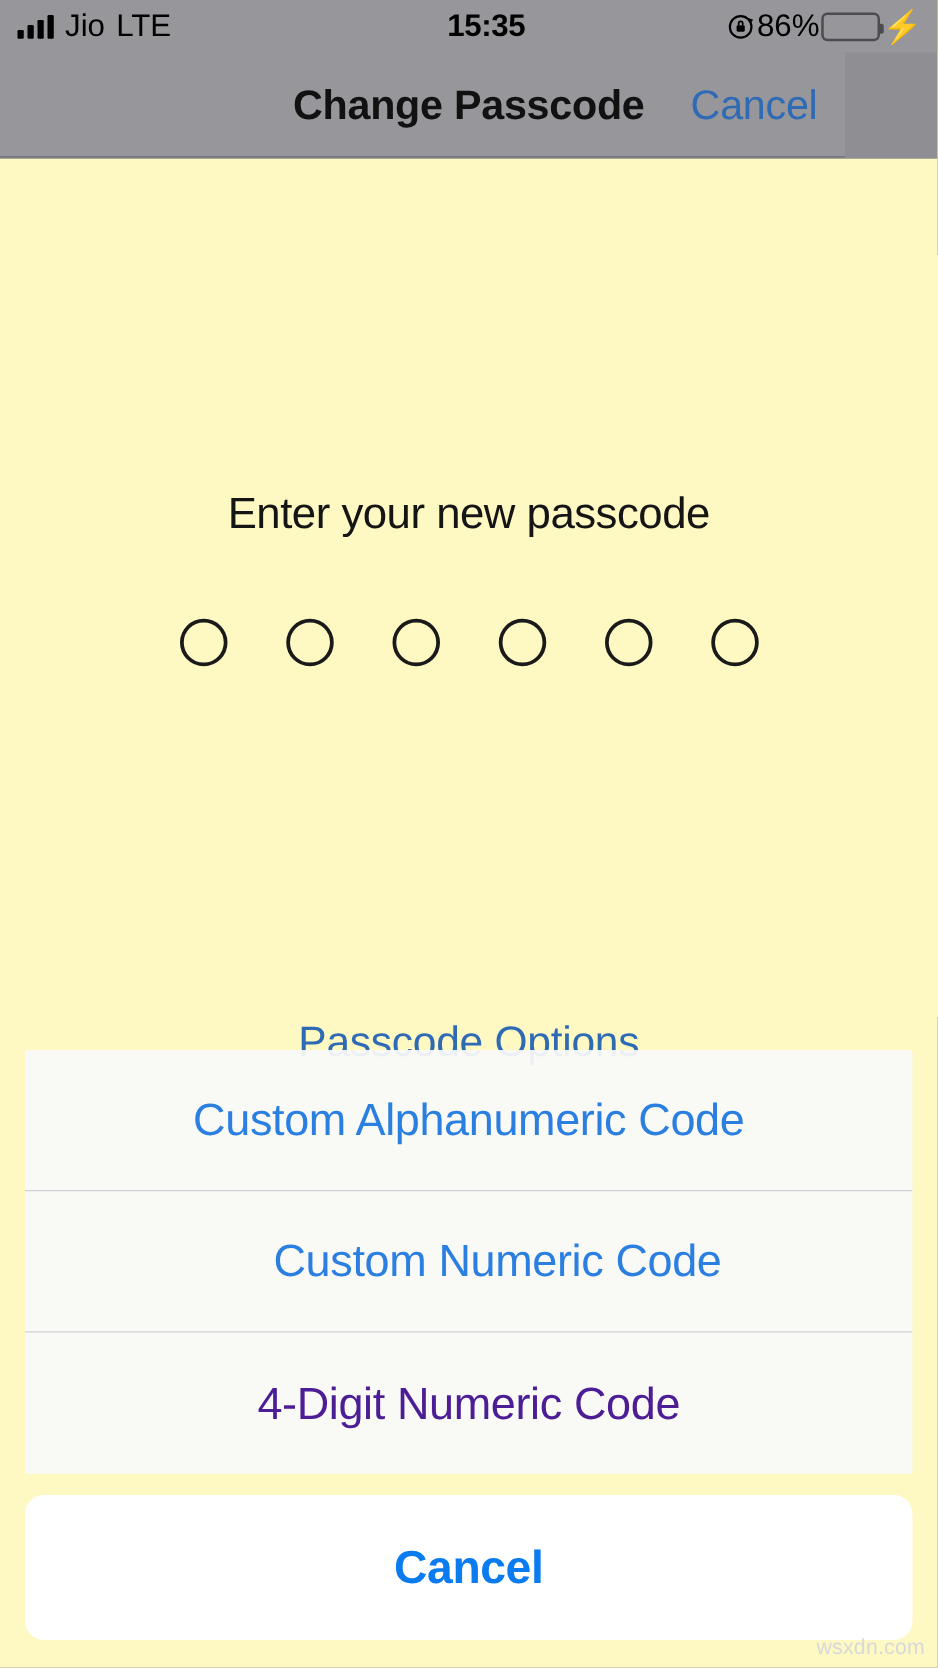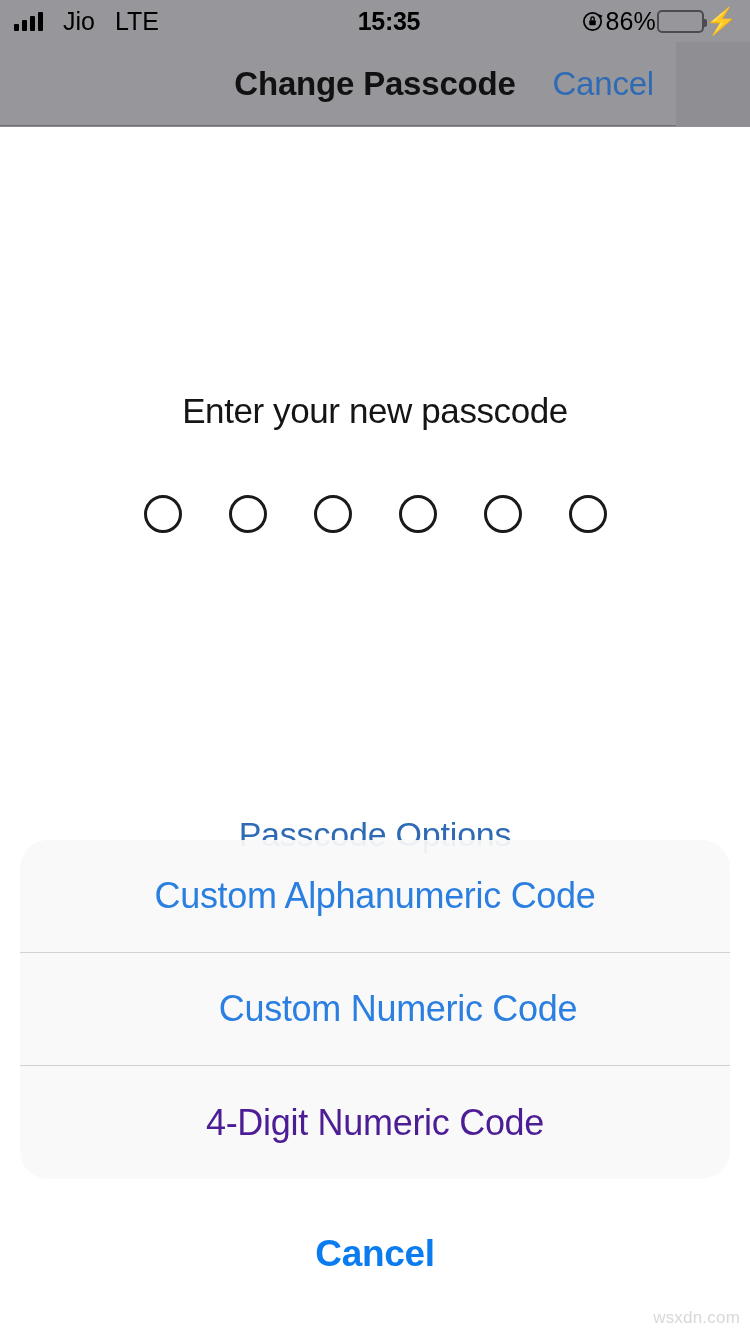--- a/index.html
+++ b/index.html
@@ -15,21 +15,21 @@
 
   
   .status-bar{
     position:absolute; top:0; left:0; width:750px; height:42px;
     background:#97979b;
     display:flex; align-items:center;
     color:#000;
   }
   .sb-left{
     position:absolute; left:14px; top:0; height:42px;
-    display:flex; align-items:center; gap:20px;
+    display:flex; align-items:center; gap:9px;
   }
   .signal-bars{ display:flex; align-items:flex-end; gap:3px; height:20px; }
   .signal-bars i{ display:block; width:5px; background:#000; border-radius:1px; }
   .signal-bars i:nth-child(1){ height:7px; }
   .signal-bars i:nth-child(2){ height:11px; }
   .signal-bars i:nth-child(3){ height:15px; }
   .signal-bars i:nth-child(4){ height:19px; }
   .carrier{ font-size:25px; letter-spacing:0px; line-height:1; }
   .radio{ font-size:25px; line-height:1; }
 
@@ -74,21 +74,21 @@
   }
   .nav-cancel{
     position:absolute; right:22px; top:0; height:83px;
     display:flex; align-items:center;
     font-size:33px; color:#2f6bb5; letter-spacing:-0.2px;
   }
 
   
   .content{
     position:absolute; top:127px; left:0; width:750px; bottom:0;
-    background:#ffffff;
+    background:#fef9c3;
   }
   .prompt{
     position:absolute; top:264px; left:0; width:750px;
     text-align:center; font-size:35px; color:#151515; letter-spacing:-0.4px;
   }
   .dots{
     position:absolute; top:368px; left:0; width:750px;
     display:flex; justify-content:center; gap:47px;
   }
   .dot{
@@ -97,21 +97,21 @@
   }
   .options-link{
     position:absolute; top:688px; left:0; width:750px;
     text-align:center; font-size:34px; color:#2f6bb5; letter-spacing:-0.2px;
   }
 
   
   .sheet-group{
     position:absolute; left:20px; width:710px; top:840px;
     background:rgba(249,249,249,0.94);
-    border-radius:28px; overflow:hidden;
+    border-radius:2px; overflow:hidden;
   }
   .sheet-item{
     height:113px; display:flex; align-items:center; justify-content:center;
     font-size:36px; color:#2b7fe0; letter-spacing:-0.3px;
     border-bottom:1px solid #d2d2d4;
   }
   .sheet-item:last-child{ border-bottom:none; }
 
   .cancel-group{
     position:absolute; left:20px; width:710px; top:1196px;

